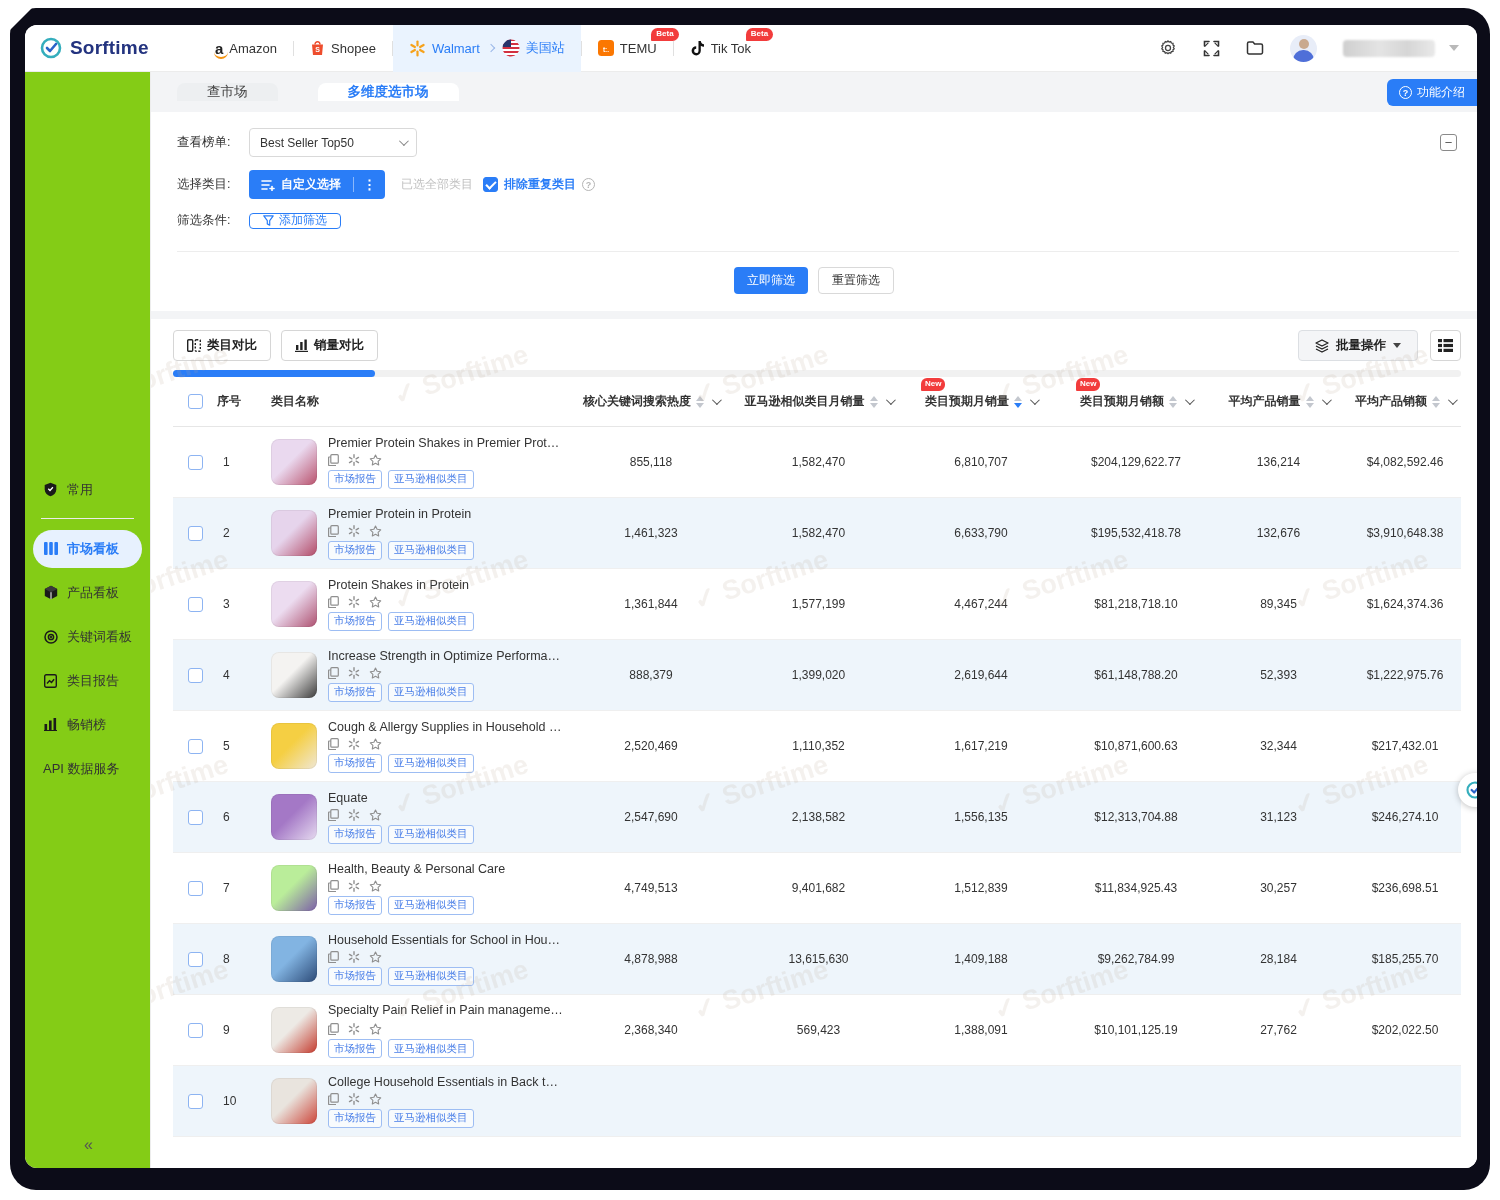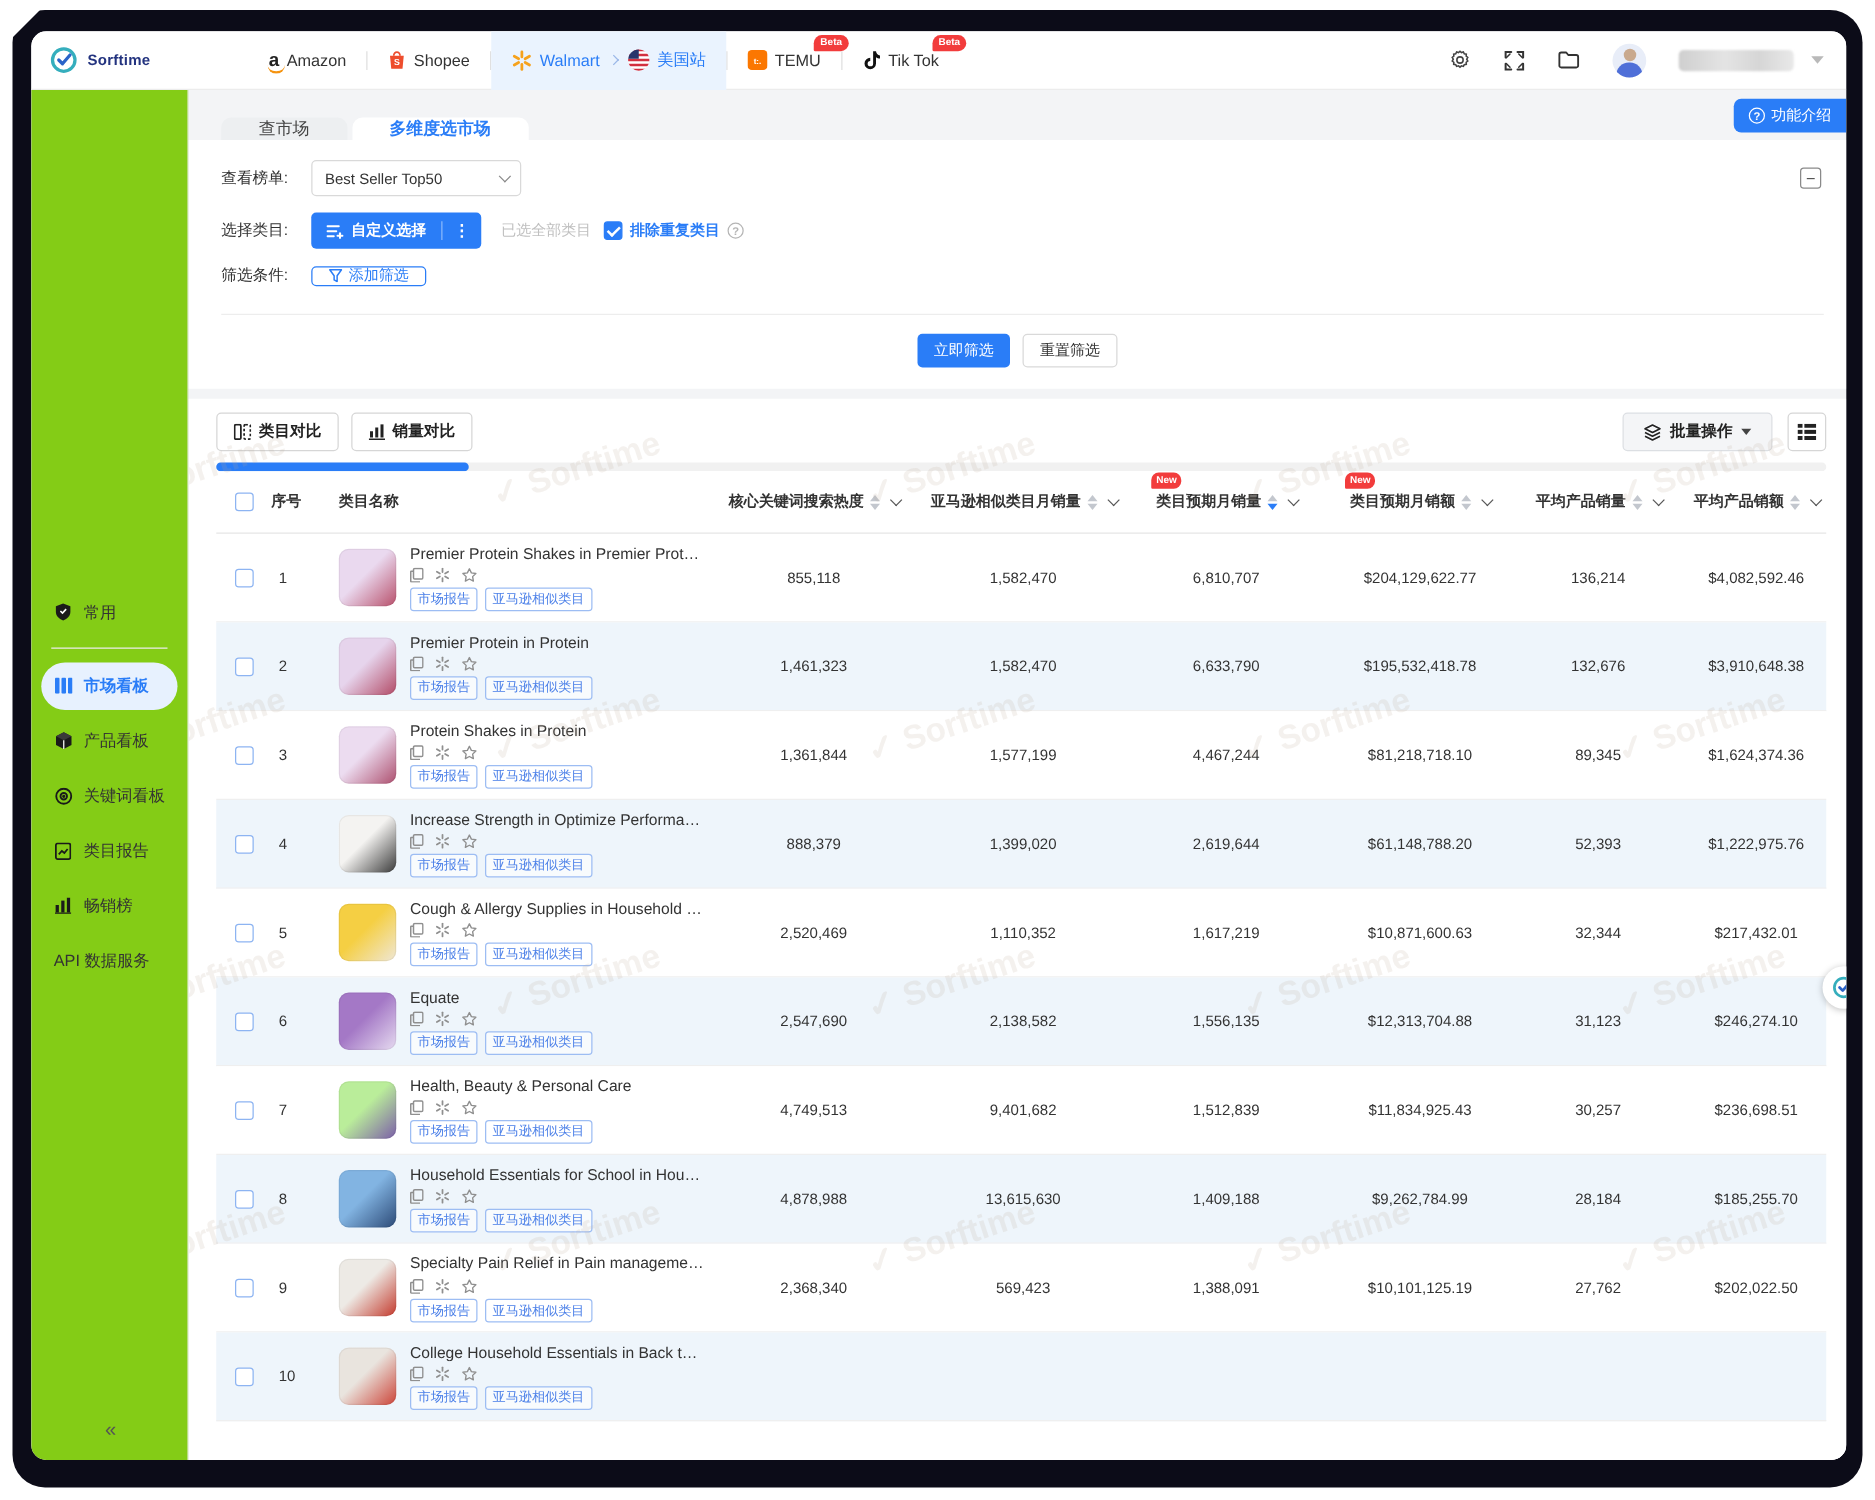--- a/index.html
+++ b/index.html
@@ -5,21 +5,21 @@
   * { box-sizing: border-box; margin: 0; padding: 0; }
   html,body { width:1500px; height:1200px; background:#fff; font-family:"Liberation Sans",sans-serif; overflow:hidden; }
   .stage { position:relative; width:1500px; height:1200px; background:#fff; }
   .frame { position:absolute; left:10px; top:8px; right:10px; bottom:10px; background:#0c0c18; border-radius:26px; }
   .fold { position:absolute; left:10px; top:8px; width:0; height:0; border-top:22px solid #fff; border-right:22px solid transparent; z-index:4; }
   .app { position:absolute; left:25px; top:25px; right:23px; bottom:32px; background:#fff; border-radius:12px; overflow:hidden; display:flex; flex-direction:column; z-index:3; }
 
   
   .topbar { height:47px; flex:0 0 47px; display:flex; align-items:center; border-bottom:1px solid #ececec; padding:0 18px 0 14px; background:#fff; position:relative; z-index:6; }
   .logo { display:flex; align-items:center; gap:7px; width:160px; }
-  .logo-text { font-size:12px; font-weight:bold; color:#23337f; letter-spacing:.2px; }
+  .logo-text { font-size:19px; font-weight:bold; color:#23337f; letter-spacing:.2px; }
   .plat { display:flex; align-items:center; height:47px; }
   .plat-item { display:flex; align-items:center; gap:6px; padding:0 16px; height:47px; font-size:13px; color:#333; cursor:pointer; position:relative; }
   .plat-sep { width:1px; height:15px; background:#e0e0e0; }
   .plat-item.active { background:#eaf3fe; color:#2a7df7; }
   .plat-item.active .plat-label { color:#2a7df7; }
   .badge-beta { position:absolute; top:3px; right:-6px; background:#f23c3c; color:#fff; font-size:8px; line-height:1; padding:2px 5px 3px; border-radius:7px 7px 7px 1px; font-weight:bold; }
   .plat-chev { width:6px; height:6px; border-right:1.5px solid #9ab7e8; border-bottom:1.5px solid #9ab7e8; transform:rotate(-45deg); margin:0 2px; }
   .amazon-a { font-weight:bold; font-size:15px; color:#222; position:relative; line-height:1; }
   .amazon-a::after{ content:""; position:absolute; left:-1px; bottom:-3px; width:14px; height:5px; border-bottom:2px solid #f5930f; border-radius:0 0 8px 8px; }
   .topbar-right { margin-left:auto; display:flex; align-items:center; gap:26px; }
@@ -35,21 +35,21 @@
   .sidebar { flex:0 0 118px; background:#84cc16; border-right:1px solid #ededed; padding-top:18px; display:flex; flex-direction:column; position:relative;justify-content:center; }
   .side-item { display:flex; align-items:center; gap:9px; height:38px; margin:3px 8px; padding:0 10px; border-radius:19px; font-size:13px; color:#333; cursor:pointer; white-space:nowrap; }
   .side-item.active { background:#e7f1fe; color:#2a7df7; font-weight:bold; }
   .side-item .s-ico { display:flex; width:15px; justify-content:center; color:#222; }
   .side-item.active .s-ico { color:#2a7df7; }
   .side-div { height:1px; background:#ebebeb; margin:6px 16px 8px; }
   .side-collapse { position:absolute; bottom:14px; left:50%; transform:translateX(-50%); font-size:16px; color:#555; letter-spacing:-2px; cursor:pointer; }
 
   
   .main { flex:1; background:#f3f4f6; display:flex; flex-direction:column; min-width:0; position:relative; }
-  .tabstrip { height:40px; flex:0 0 40px; display:flex; align-items:flex-end; padding-left:26px; position:relative; }
+  .tabstrip { height:40px; flex:0 0 40px; display:flex; align-items:center; padding-left:26px; position:relative;gap:36px; }
   .tab { padding:0 30px; display:flex; align-items:center; font-size:13.5px; color:#444; background:#edeff1; border-radius:8px 8px 0 0; margin-right:4px; cursor:pointer; }
   .tab.active { background:#fff; color:#2a7df7; font-weight:bold; }
   .btn-feature { position:absolute; right:0; top:7px; height:27px; display:flex; align-items:center; gap:5px; background:#2a7df7; color:#fff; font-size:12px; border:none; padding:0 12px; border-radius:6px 0 0 6px; cursor:pointer; }
   .qmark { display:inline-flex; width:13px; height:13px; border:1.3px solid currentColor; border-radius:50%; align-items:center; justify-content:center; font-size:9px; font-weight:bold; }
 
   .filter-panel { background:#fff; padding:16px 18px 0 26px; position:relative; }
   .f-row { display:flex; align-items:center; margin-bottom:13px; }
   .f-label { width:72px; font-size:12.5px; font-weight:normal; color:#333; flex:0 0 72px; }
   .select { width:168px; height:29px; border:1px solid #d9d9d9; border-radius:4px; display:flex; align-items:center; justify-content:space-between; padding:0 10px; font-size:12px; color:#333; background:#fff; cursor:pointer; }
   .chev-dn { width:7px; height:7px; border-right:1.5px solid #888; border-bottom:1.5px solid #888; transform:rotate(45deg) translateY(-2px); }

